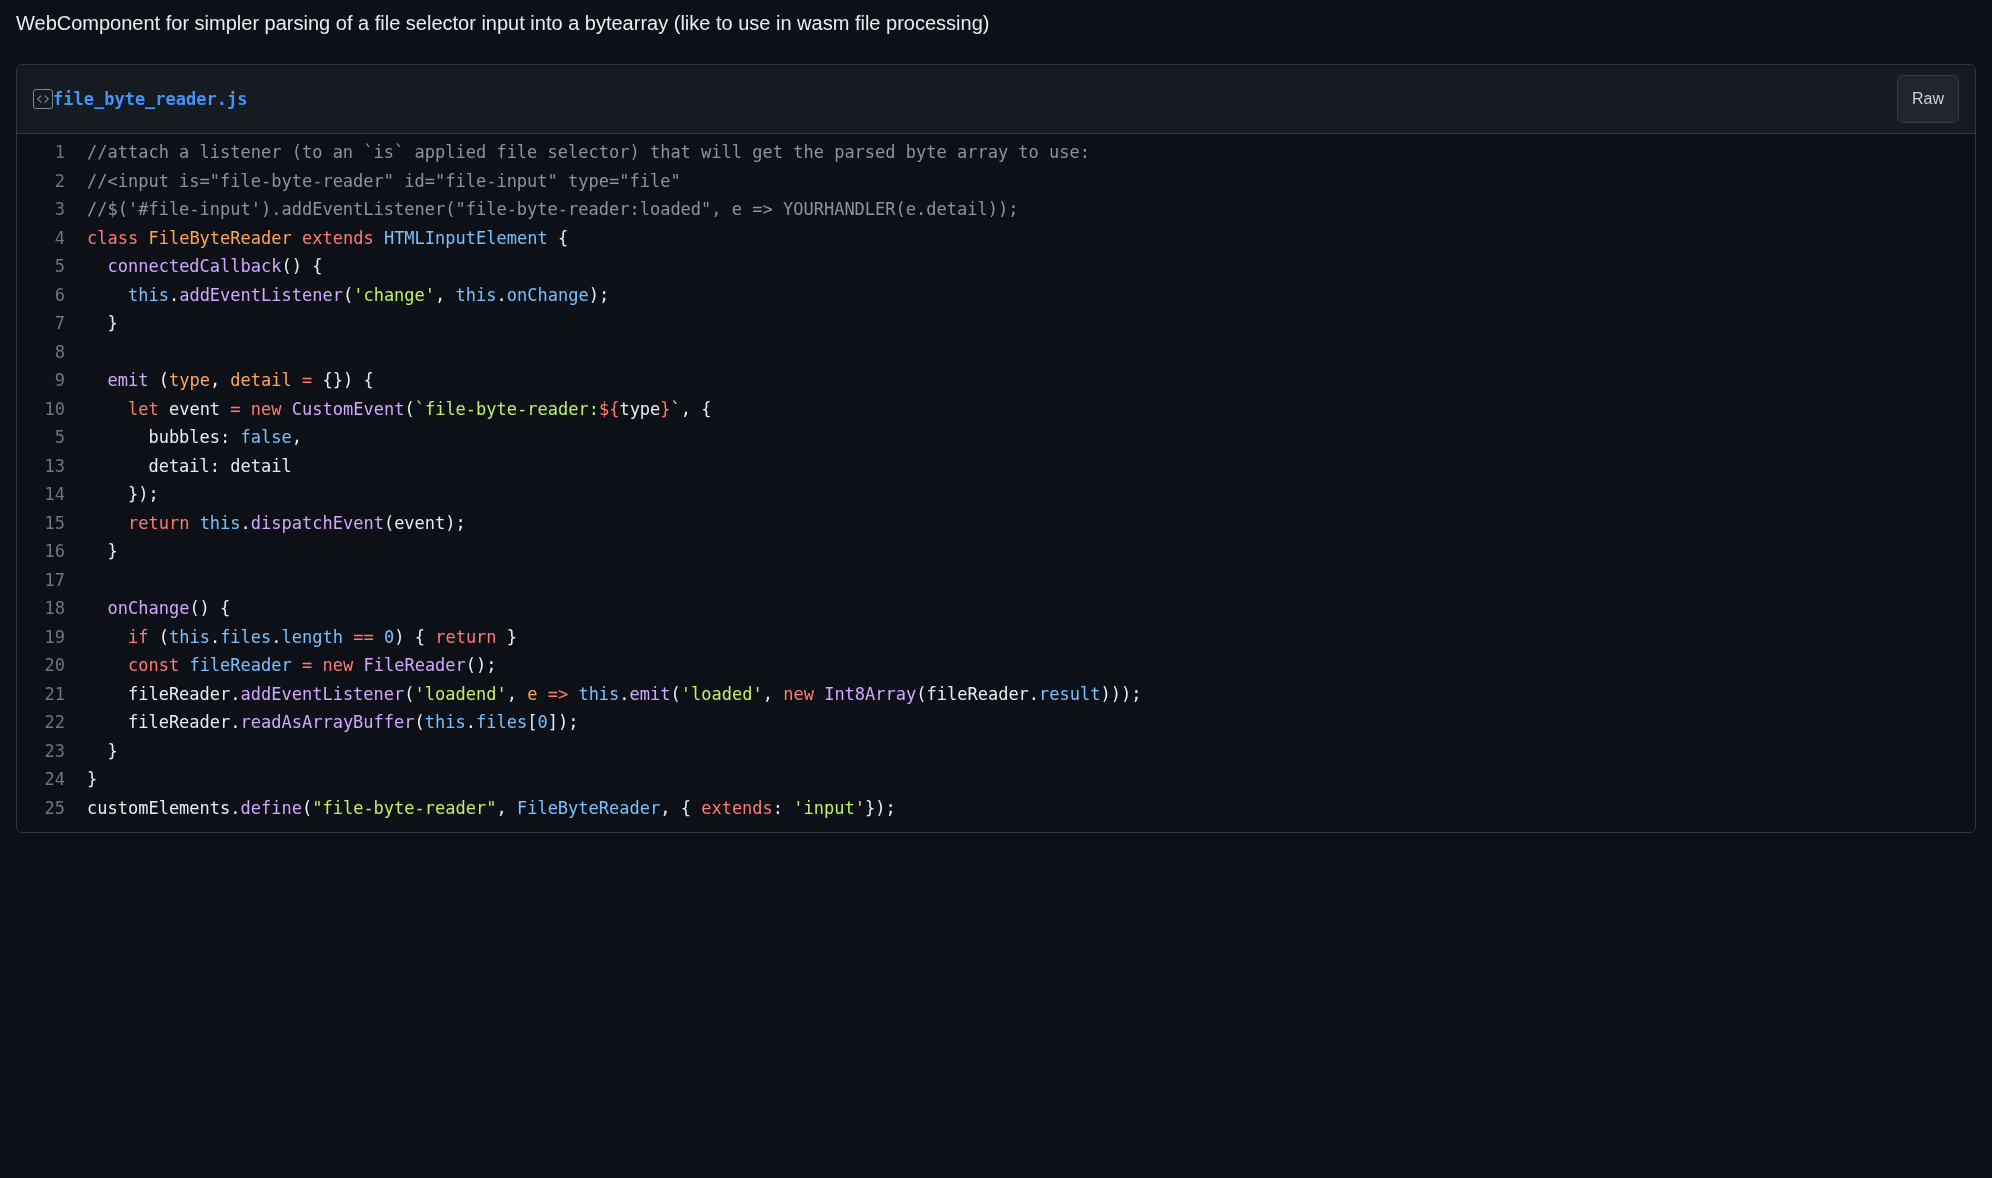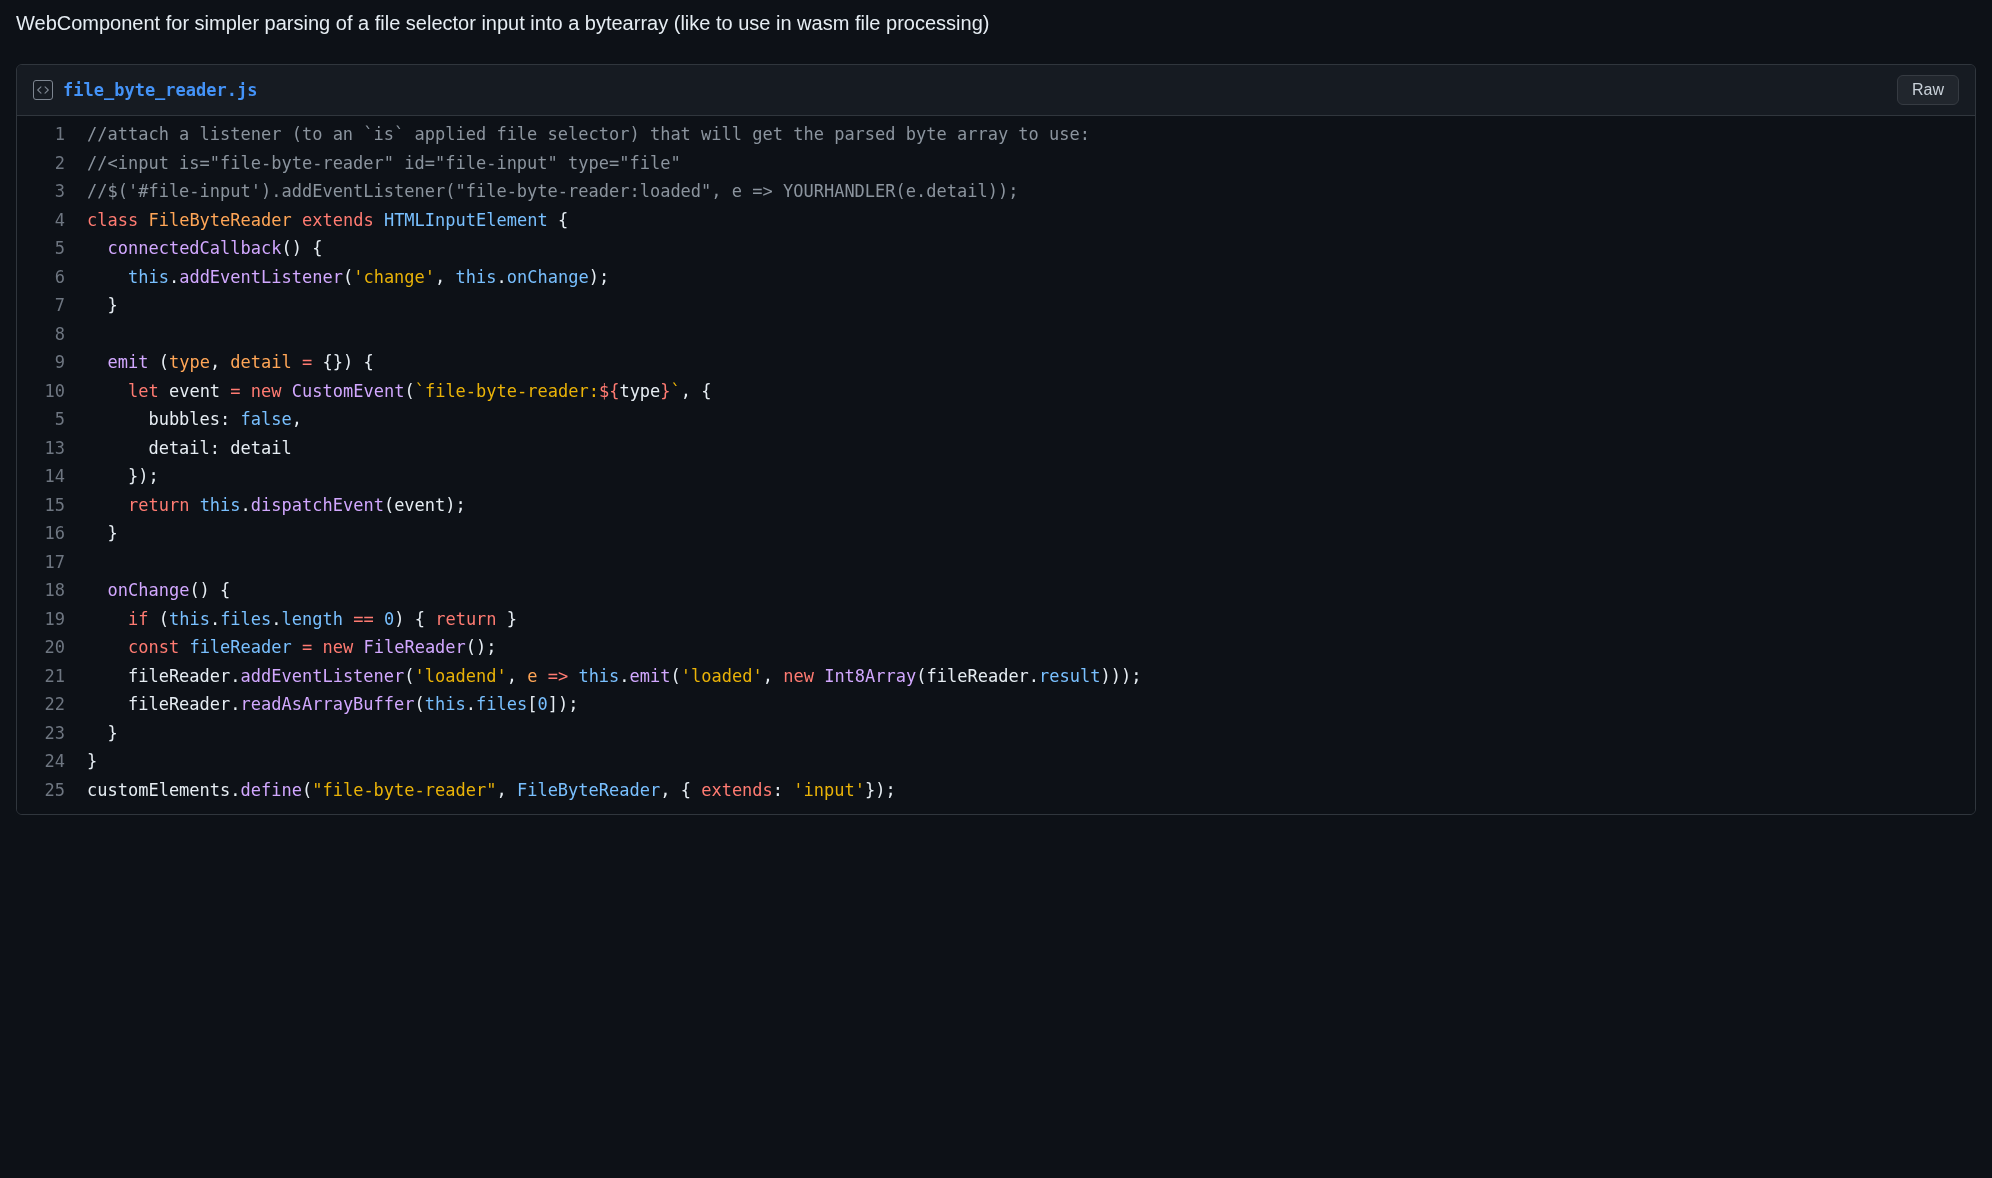--- a/index.html
+++ b/index.html
@@ -24,21 +24,20 @@
     display: flex;
     align-items: center;
     justify-content: space-between;
     padding: 10px 16px;
     background: #161b22;
     border-bottom: 1px solid #30363d;
   }
   .file-header-left {
     display: flex;
     align-items: flex-end;
-    gap: 10px;
   }
   .code-icon {
     width: 20px;
     height: 20px;
     border: 1px solid #7d8590;
     border-radius: 3px;
     display: flex;
     align-items: center;
     justify-content: center;
   }
@@ -48,21 +47,21 @@
     font-family: ui-monospace, SFMono-Regular, "SF Mono", Menlo, Consolas, monospace;
     font-size: 17px;
     font-weight: 600;
     text-decoration: none;
   }
   .raw-button {
     background: #21262d;
     color: #c9d1d9;
     border: 1px solid #363b42;
     border-radius: 6px;
-    padding: 5px 14px;
+    padding: 14px 14px;
     font-size: 16px;
     font-weight: 500;
     cursor: pointer;
   }
   .code-body {
     background: #0d1117;
     font-family: ui-monospace, SFMono-Regular, "SF Mono", Menlo, Consolas, monospace;
     font-size: 17px;
     line-height: 28.5px;
     padding: 4px 0 10px 0;
@@ -77,21 +76,21 @@
     padding-right: 22px;
     color: #6e7681;
     user-select: none;
     flex-shrink: 0;
   }
   .line-content { flex: 1; padding-right: 16px; }
   .c-comment { color: #8b949e; }
   .c-keyword { color: #ff7b72; }
   .c-class   { color: #ffa657; }
   .c-func    { color: #d2a8ff; }
-  .c-string  { color: #eab308; }
+  .c-string  { color: #bef264; }
   .c-const   { color: #79c0ff; }
   .c-default { color: #e6edf3; }
 </style>
 </head>
 <body>
 
 <div class="description">WebComponent for simpler parsing of a file selector input into a bytearray (like to use in wasm file processing)</div>
 
 <div class="file-box">
   <div class="file-header">

